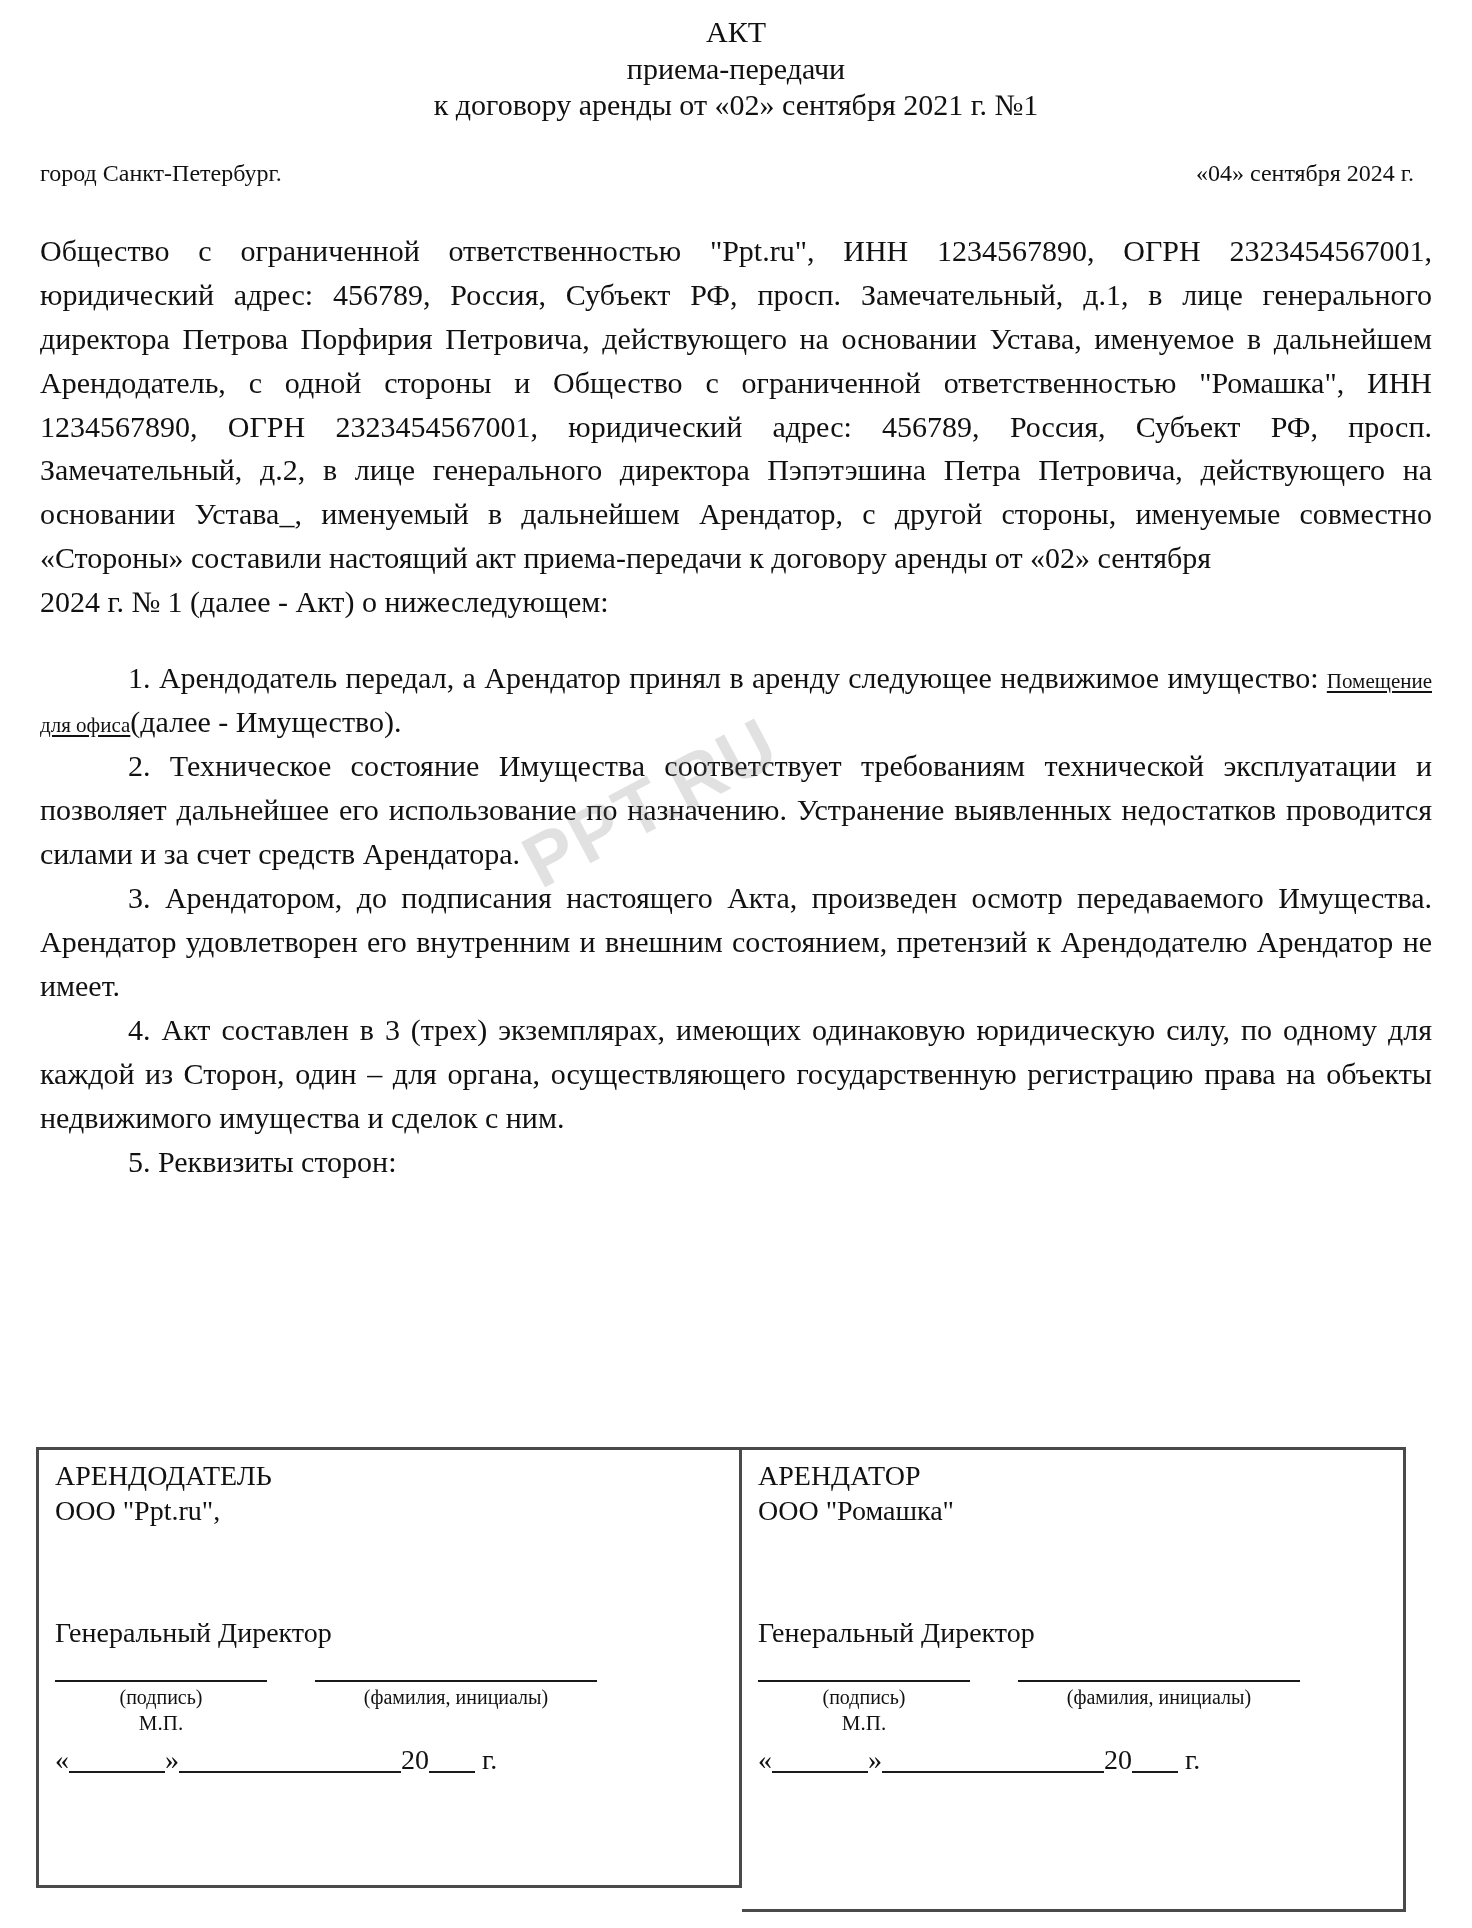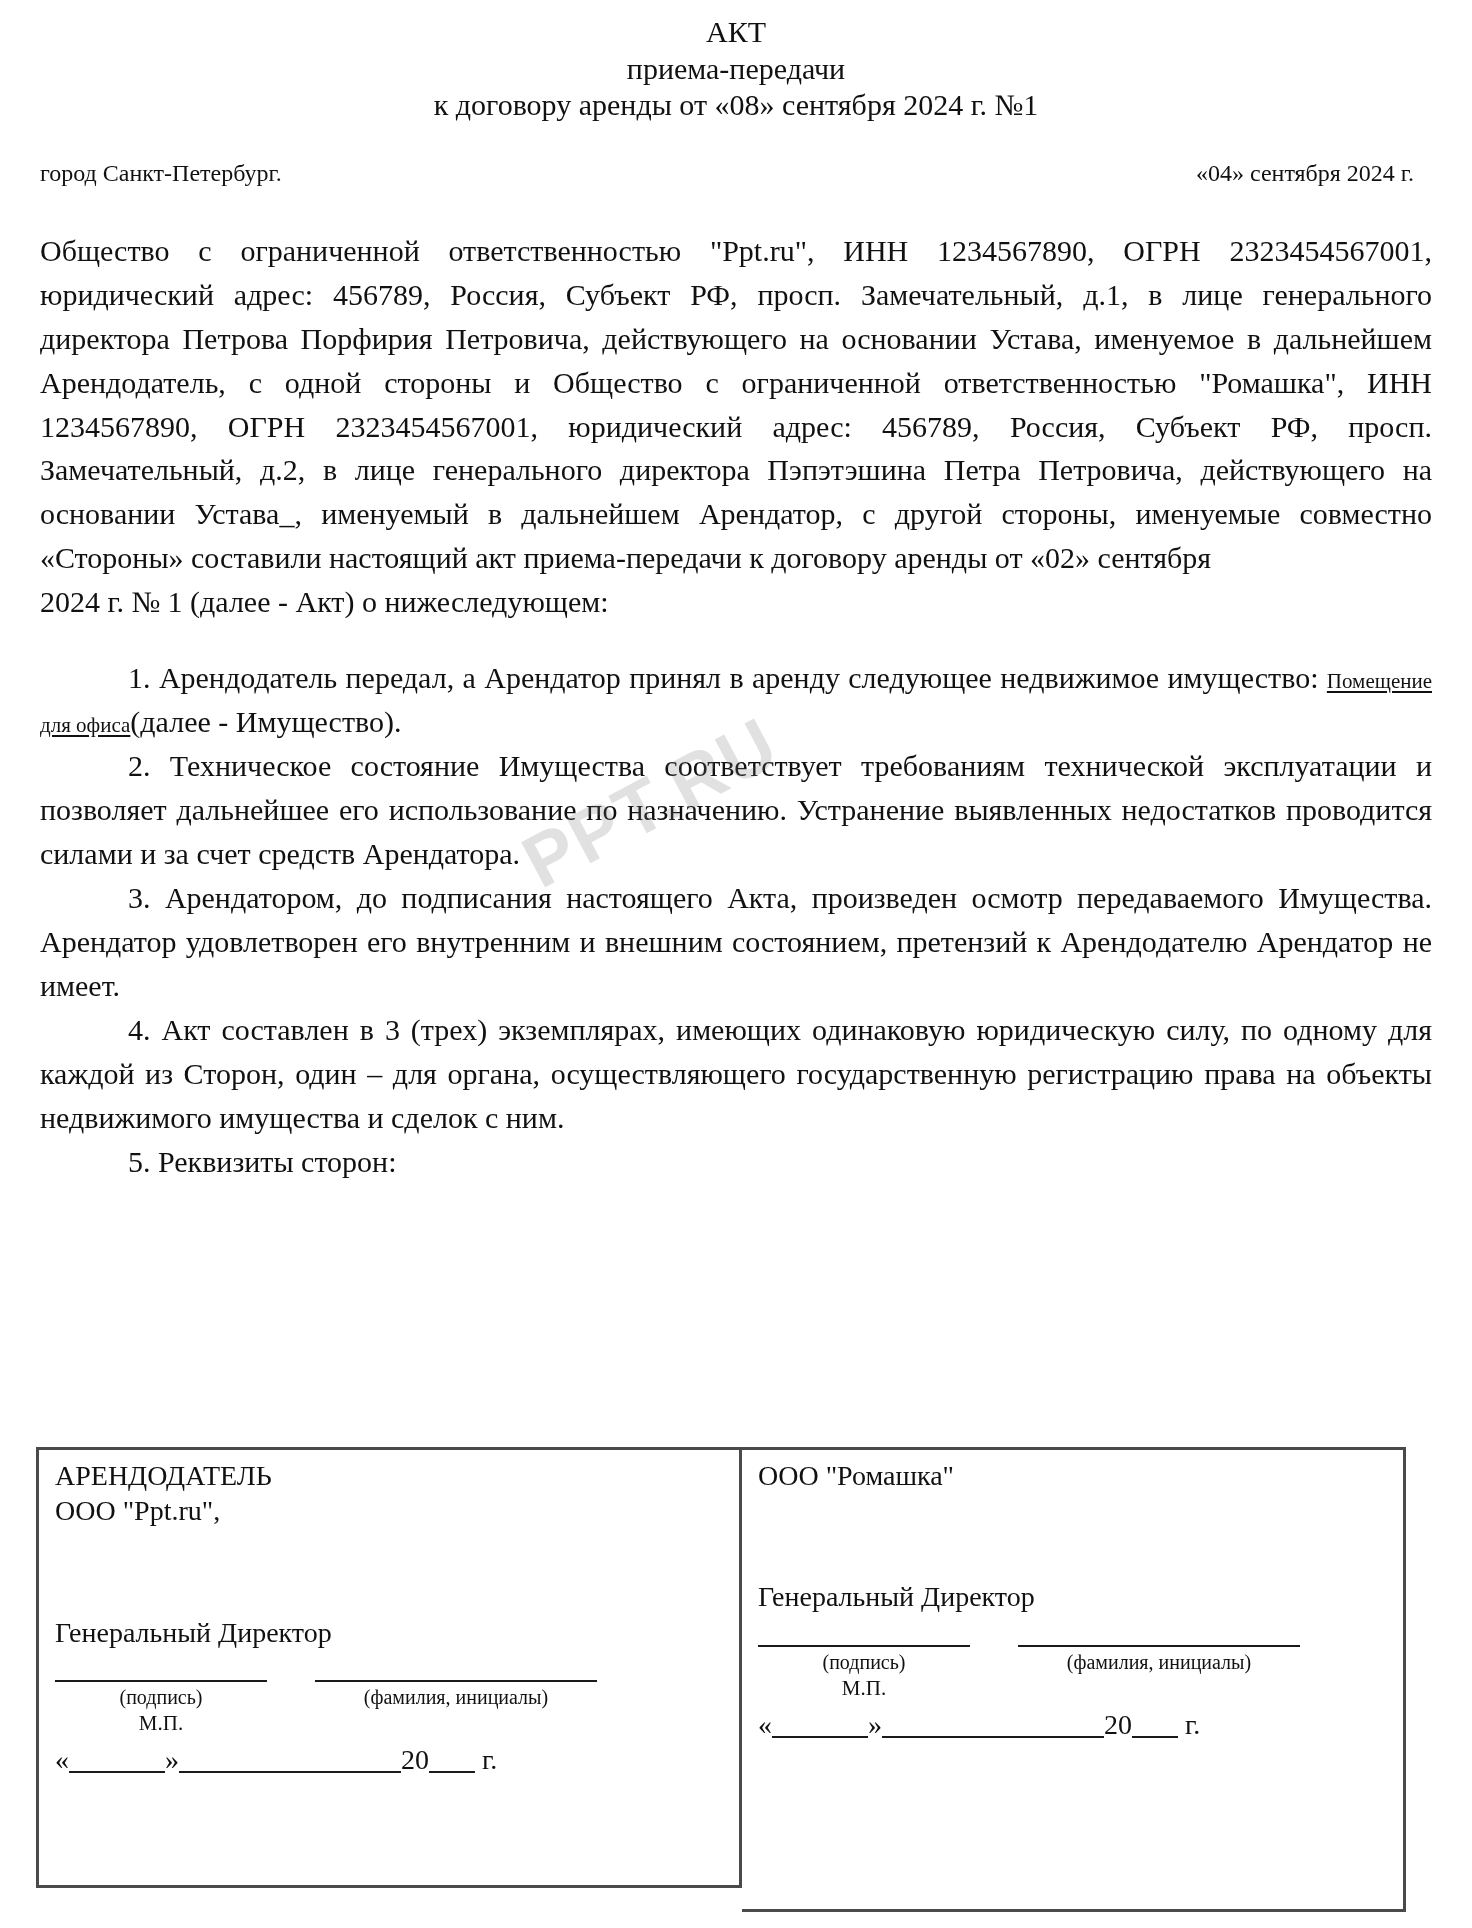--- a/index.html
+++ b/index.html
@@ -185,21 +185,21 @@
 </head>
 <body>
 
 <div class="page">
 
   <div class="content">
 
     <div class="title-block">
       <span class="line">АКТ</span>
       <span class="line">приема-передачи</span>
-      <span class="line">к договору аренды от «08» сентября 2024 г. №1</span>
+      <span class="line">к договору аренды от «02» сентября 2021 г. №1</span>
     </div>
 
     <div class="placedate">
       <span class="city">город Санкт-Петербург.</span>
       <span class="date">«04» сентября 2024 г.</span>
     </div>
 
     <div class="preamble">
       <span>Общество с ограниченной ответственностью "Ppt.ru", ИНН 1234567890, ОГРН 2323454567001, юридический адрес: 456789, Россия, Субъект РФ, просп. Замечательный, д.1, в лице генерального директора Петрова Порфирия Петровича, действующего на основании Устава, именуемое в дальнейшем Арендодатель, с одной стороны и Общество с ограниченной ответственностью "Ромашка", ИНН 1234567890, ОГРН 2323454567001, юридический адрес: 456789, Россия, Субъект РФ, просп. Замечательный, д.2, в лице генерального директора Пэпэтэшина Петра Петровича, действующего на основании Устава_, именуемый в дальнейшем Арендатор, с другой стороны, именуемые совместно «Стороны» составили настоящий акт приема-передачи к договору аренды от «02» сентября</span>
       <span class="last-line">2024 г. № 1 (далее - Акт) о нижеследующем:</span>
@@ -258,20 +258,21 @@
       </div>
 
       <div class="mp">М.П.</div>
 
       <div class="datefill">
         <span>«</span><span class="u w1"></span><span>»</span><span class="u w2"></span><span>20</span><span class="u w3"></span>&nbsp;<span>г.</span>
       </div>
     </div>
 
     <div class="sig-cell right">
+      <span class="sig-party">АРЕНДАТОР</span>
       <span class="sig-org">ООО "Ромашка"</span>
       <span class="sig-role">Генеральный Директор</span>
 
       <div class="rule-row">
         <span class="rule sign"></span>
         <span class="rule gap"></span>
         <span class="rule name"></span>
       </div>
 
       <div class="caption-row">

